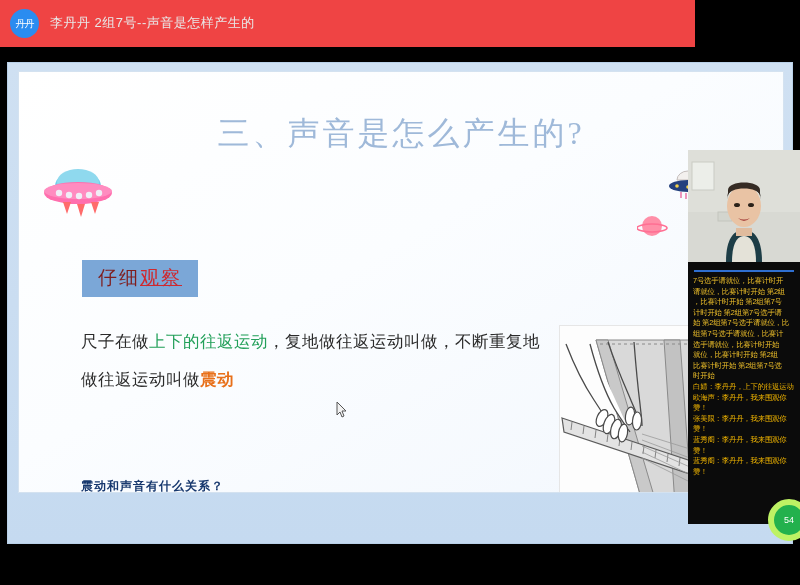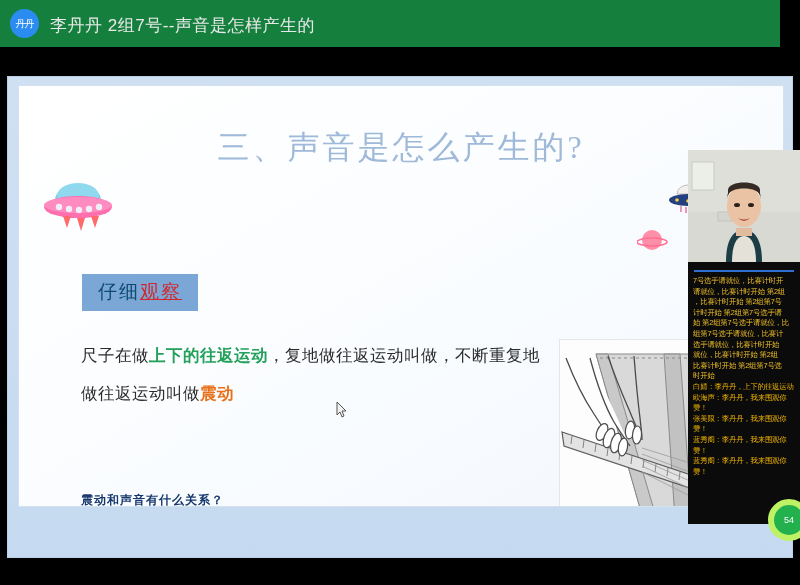--- a/index.html
+++ b/index.html
@@ -1,53 +1,53 @@
 <!DOCTYPE html>
 <html><head>
 <meta charset="utf-8">
 <style>
   html,body{margin:0;padding:0;background:#000;}
   body{width:800px;height:585px;overflow:hidden;
        font-family:"Liberation Sans","DejaVu Sans",sans-serif;}
   #app{position:relative;width:800px;height:585px;background:#000;}
 
   
-  .topbar{position:absolute;left:0;top:0;width:780px;height:47px;background:#15803d;}
+  .topbar{position:absolute;left:0;top:0;width:695px;height:47px;background:#ef4444;}
   .avatar{position:absolute;left:10px;top:9px;width:29px;height:29px;border-radius:50%;
           background:#2a8cf0;color:#fff;font-size:10px;line-height:29px;text-align:center;
           letter-spacing:-1px;}
-  .titletext{position:absolute;left:50px;top:14px;color:#e8e8e8;font-size:17px;
+  .titletext{position:absolute;left:50px;top:14px;color:#e8e8e8;font-size:13px;
              letter-spacing:.5px;white-space:nowrap;}
 
   
-  .slide-outer{position:absolute;left:7px;top:76px;width:786px;height:482px;
+  .slide-outer{position:absolute;left:7px;top:62px;width:786px;height:482px;
                background:linear-gradient(180deg,#cfe0f2 0%,#c5daf0 100%);
                border:1px solid #b9d0e8;box-sizing:border-box;}
   .slide{position:absolute;left:10px;top:8px;width:766px;height:422px;
          background:linear-gradient(150deg,#ffffff 0%,#fbfdff 45%,#f2f7fd 100%);
          border:1px solid #d4e2f0;box-sizing:border-box;overflow:hidden;}
 
   
   .slide-title{position:absolute;left:0;top:40px;width:100%;text-align:center;
                font-family:"Liberation Serif","DejaVu Serif",serif;
                font-size:32px;color:#9fb9d9;letter-spacing:3px;font-weight:400;}
 
   
   .labelbox{position:absolute;background:#7ba7d7;padding:5px 16px 6px 16px;
             font-family:"Liberation Serif","DejaVu Serif",serif;font-size:19px;
             letter-spacing:2px;white-space:nowrap;}
-  .labelbox .w{color:#0c4a6e;font-family:Liberation Serif, serif;}
+  .labelbox .w{color:#7f1d1d;font-family:Liberation Serif, serif;}
   .labelbox .r{color:#d0282d;text-decoration:underline;font-family:Liberation Serif, serif;}
   #lbl-observe{left:63px;top:188px;}
   #lbl-think{left:70px;top:338px;}
 
   
   .para{position:absolute;left:62px;top:250px;width:470px;
         font-size:16.5px;line-height:38px;color:#2b2b2b;letter-spacing:.5px;}
-  .para .green{color:#23a05a;font-weight:bold;}
+  .para .green{color:#23a05a;}
   .para .orange{color:#e8701a;font-weight:bold;}
 
   
   .question{position:absolute;left:62px;top:406px;font-size:12px;font-weight:bold;
             color:#17386e;letter-spacing:1px;}
 
   
   .ufo1{position:absolute;left:20px;top:88px;width:78px;height:62px;}
   .ufo2{position:absolute;left:648px;top:95px;width:42px;height:36px;}
   .planet{position:absolute;left:618px;top:140px;width:32px;height:30px;}

